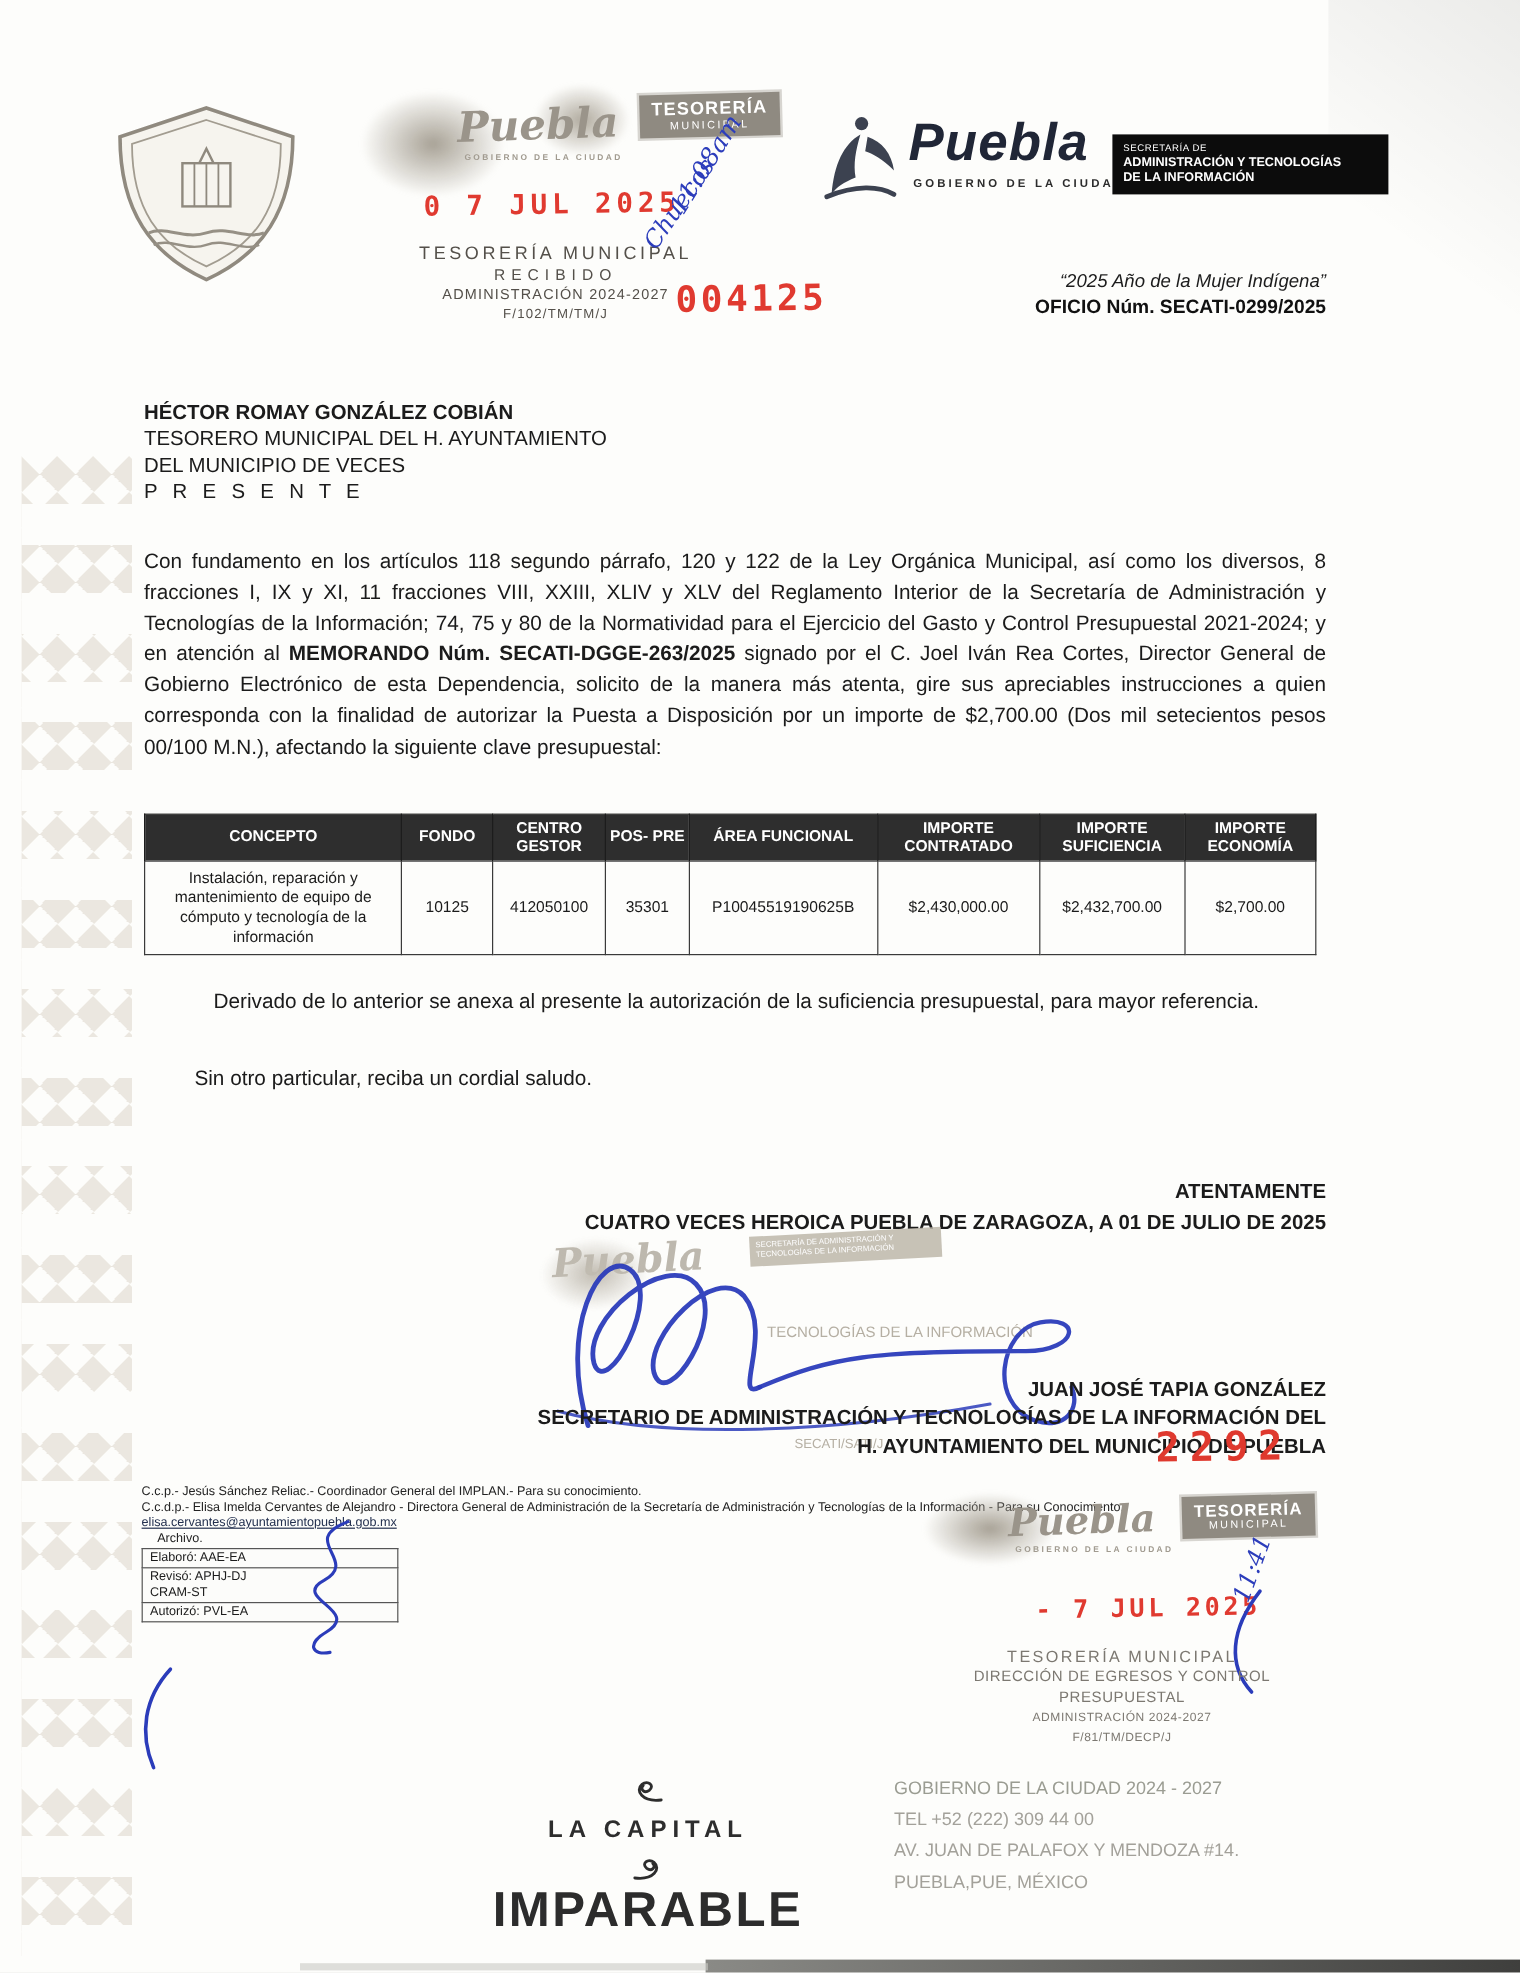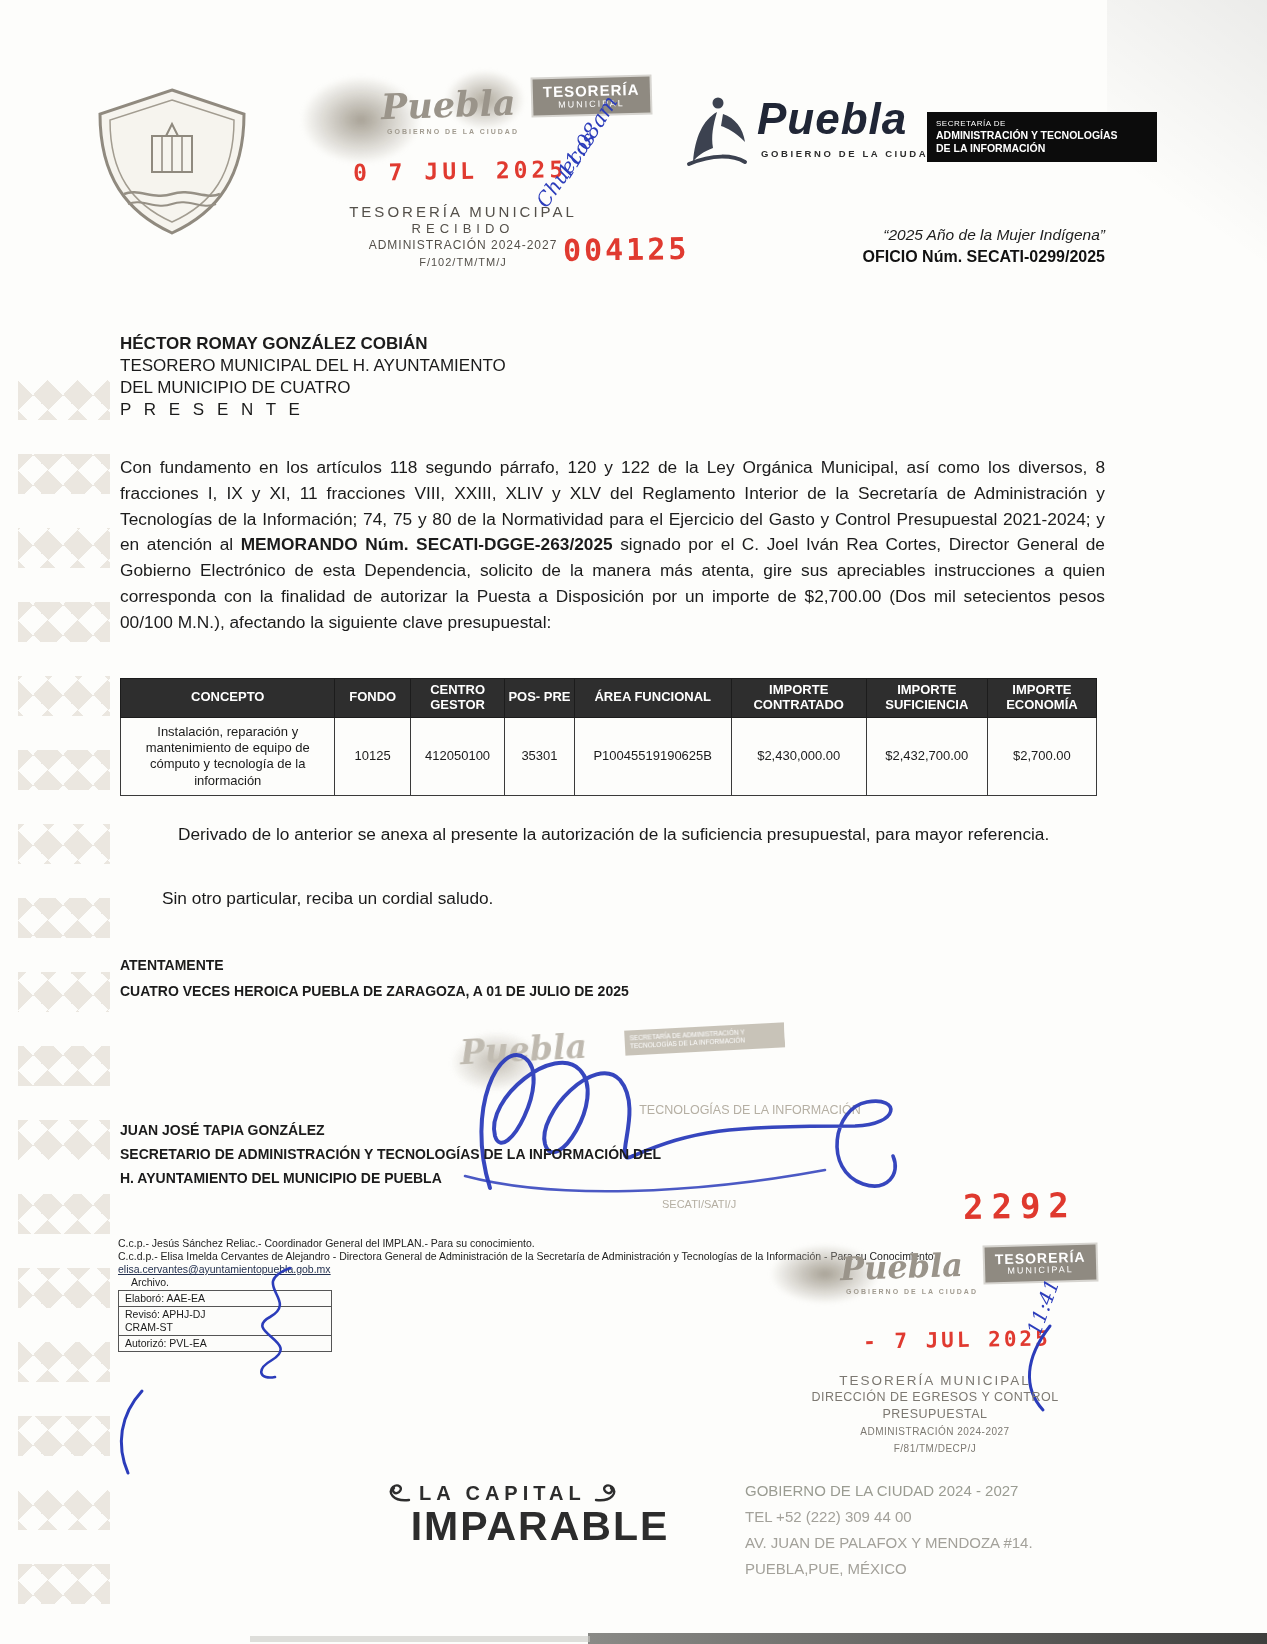--- a/index.html
+++ b/index.html
@@ -43,21 +43,21 @@
   
   .addr{font-size:17px;line-height:22px;}
   .addr .nm{font-weight:bold;}
   .addr .sal{letter-spacing:4px;}
   .para{font-size:17.3px;line-height:25.8px;text-align:justify;width:985px;}
   .indent1{text-indent:58px;}
   .indent2{text-indent:42px;}
   table.budget{border-collapse:collapse;width:977px;font-size:13px;}
   table.budget th{background:#2e2e2e;color:#fff;font-weight:bold;padding:4px 3px;border:1.5px solid #1c1c1c;line-height:1.15;}
   table.budget td{border:1.5px solid #3a3a3a;text-align:center;padding:6px 5px;line-height:1.25;background:#fdfdfb;}
-  .center-block{width:985px;text-align:left;font-weight:bold;font-size:14px;}
+  .center-block{width:985px;text-align:right;font-weight:bold;font-size:17px;margin-top:26px;}
   .ghost{color:#b5afa3;}
   .ghost-box{background:#beb8ab;color:#fff;font-size:6.5px;line-height:1.3;padding:4px 5px;width:150px;}
   .red-big{color:#df392e;font-family:"DejaVu Sans Mono",monospace;font-weight:bold;}
   
   .ccp{font-size:10.5px;line-height:13px;color:#222;}
   .email{font-size:10.5px;text-decoration:underline;color:#23304f;}
   .ctrl-table{border-collapse:collapse;font-size:10.5px;}
   .ctrl-table td{border:1px solid #555;padding:1px 6px;white-space:pre-line;min-width:200px;line-height:13px;background:#fcfcfa;}
   .treasury-office{color:#7c7871;text-align:center;}
   .treasury-office div{line-height:17px;}
@@ -130,21 +130,21 @@
       <div class="s3">DE LA INFORMACIÓN</div>
     </div>
   </div>
 
   <div class="abs legend" style="left:700px;top:226px;width:405px;text-align:right;">“2025 Año de la Mujer Indígena”</div>
   <div class="abs oficio" style="left:700px;top:248px;width:405px;text-align:right;">OFICIO Núm. SECATI-0299/2025</div>
 
   <div class="abs addr" style="left:120px;top:333px;">
     <div class="nm">HÉCTOR ROMAY GONZÁLEZ COBIÁN</div>
     <div>TESORERO MUNICIPAL DEL H. AYUNTAMIENTO</div>
-    <div>DEL MUNICIPIO DE CUATRO</div>
+    <div>DEL MUNICIPIO DE VECES</div>
     <div class="sal">P R E S E N T E</div>
   </div>
 
   <div class="abs para" style="left:120px;top:455px;">
     <span>Con fundamento en los artículos 118 segundo párrafo, 120 y 122 de la Ley Orgánica Municipal, así como los diversos, 8 fracciones I, IX y XI, 11 fracciones VIII, XXIII, XLIV y XLV del Reglamento Interior de la Secretaría de Administración y Tecnologías de la Información; 74, 75 y 80 de la Normatividad para el Ejercicio del Gasto y Control Presupuestal 2021-2024; y en atención al </span><b>MEMORANDO Núm. SECATI-DGGE-263/2025</b><span> signado por el C. Joel Iván Rea Cortes, Director General de Gobierno Electrónico de esta Dependencia, solicito de la manera más atenta, gire sus apreciables instrucciones a quien corresponda con la finalidad de autorizar la Puesta a Disposición por un importe de $2,700.00 (Dos mil setecientos pesos 00/100 M.N.), afectando la siguiente clave presupuestal:</span>
   </div>
 
   <table class="budget abs" style="left:120px;top:678px;">
     <colgroup>
       <col style="width:218px">
@@ -263,21 +263,21 @@
 
   <div class="abs treasury-office" style="left:785px;top:1372px;width:300px;">
     <div class="to-1">TESORERÍA MUNICIPAL</div>
     <div class="to-2">DIRECCIÓN DE EGRESOS Y CONTROL</div>
     <div class="to-3">PRESUPUESTAL</div>
     <div class="to-4">ADMINISTRACIÓN 2024-2027</div>
     <div class="to-5">F/81/TM/DECP/J</div>
   </div>
 
   <div class="abs" style="left:385px;top:1480px;width:310px;text-align:center;">
-    <div style="display:flex;align-items:center;gap:8px;">
+    <div style="display:flex;align-items:center;justify-content:center;gap:8px;flex-direction:column;">
       <span>
         <svg width="26" height="26" viewBox="0 0 26 26" fill="none">
             <path d="M24,20 C8,22 2,12 8,7 C13,3 19,8 14,12 C10,15 6,11 9,8" stroke="#2d2d2d" stroke-width="2.4" stroke-linecap="round"></path>
           </svg>
       </span>
       <span class="capital-top">LA CAPITAL</span>
       <span style="transform:scaleX(-1);display:inline-block;">
         <svg width="26" height="26" viewBox="0 0 26 26" fill="none">
             <path d="M24,20 C8,22 2,12 8,7 C13,3 19,8 14,12 C10,15 6,11 9,8" stroke="#2d2d2d" stroke-width="2.4" stroke-linecap="round"></path>
           </svg>

